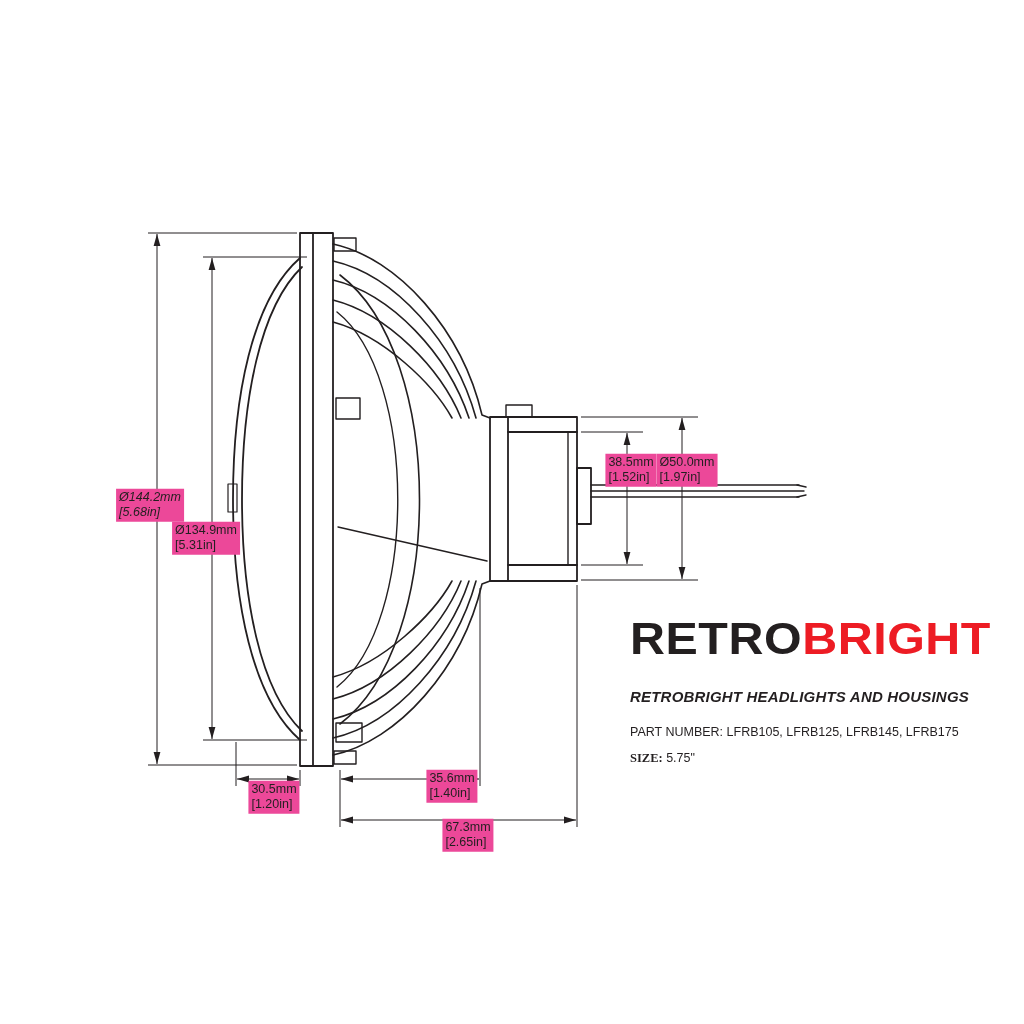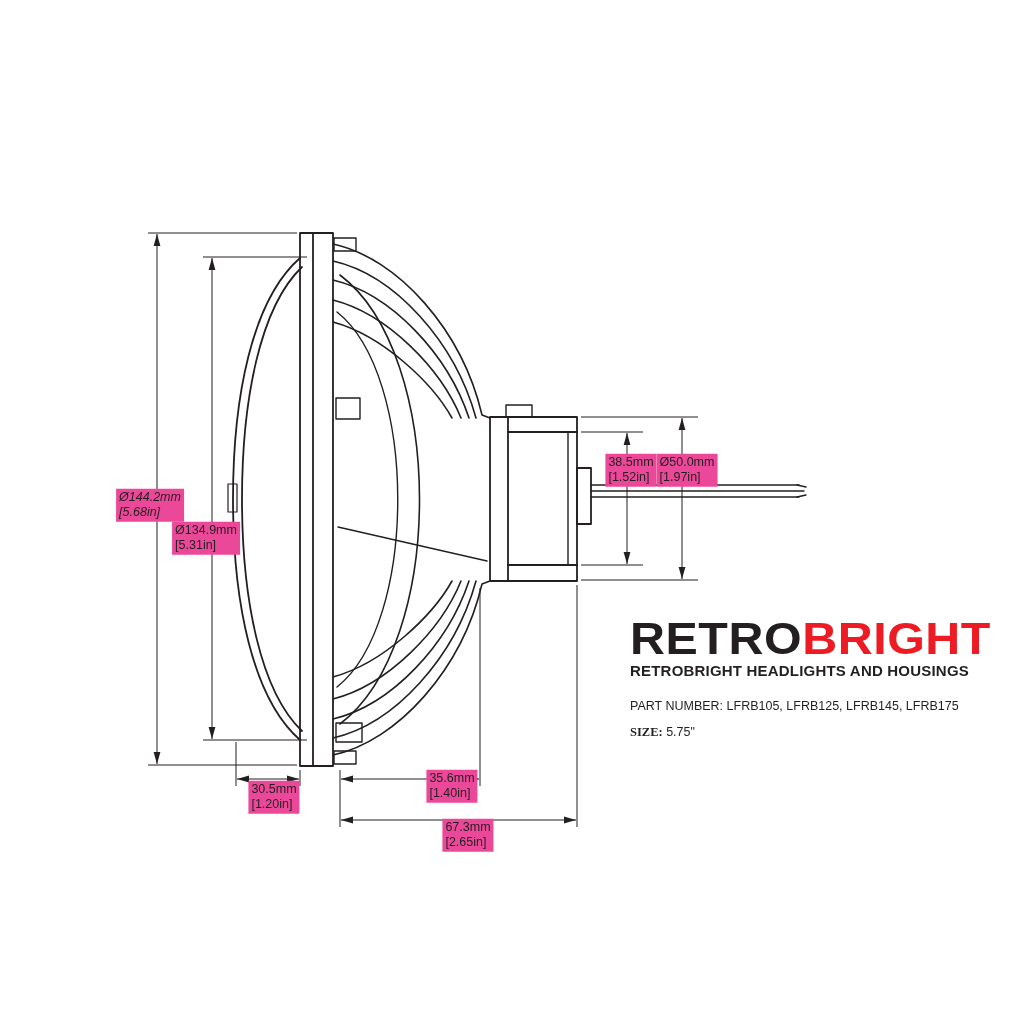--- a/index.html
+++ b/index.html
@@ -29,21 +29,21 @@
     font-weight:bold;
     font-size:44px;
     line-height:46px;
     white-space:nowrap;
     letter-spacing:0.5px;
     transform:scaleX(1.1);
     transform-origin:left center;
   }
   .logo .retro  { color:#231f20; }
   .logo .bright { color:#ed1c24; }
-  .title { font-weight:bold; font-size:15px; letter-spacing:0.2px; white-space:nowrap; }
+  .title { margin-top:26px; font-weight:bold; font-size:15px; letter-spacing:0.2px; white-space:nowrap;font-style:italic; }
   .meta  { margin-top:20px; font-size:12.5px; white-space:nowrap; }
   .meta b { font-weight:normal; }
   .size-row { margin-top:12px; font-size:12.5px; white-space:nowrap; }
   .size-row b { font-weight:bold;font-family:Liberation Serif, serif; }
 </style>
 </head>
 <body>
 
 <div class="page">
 

